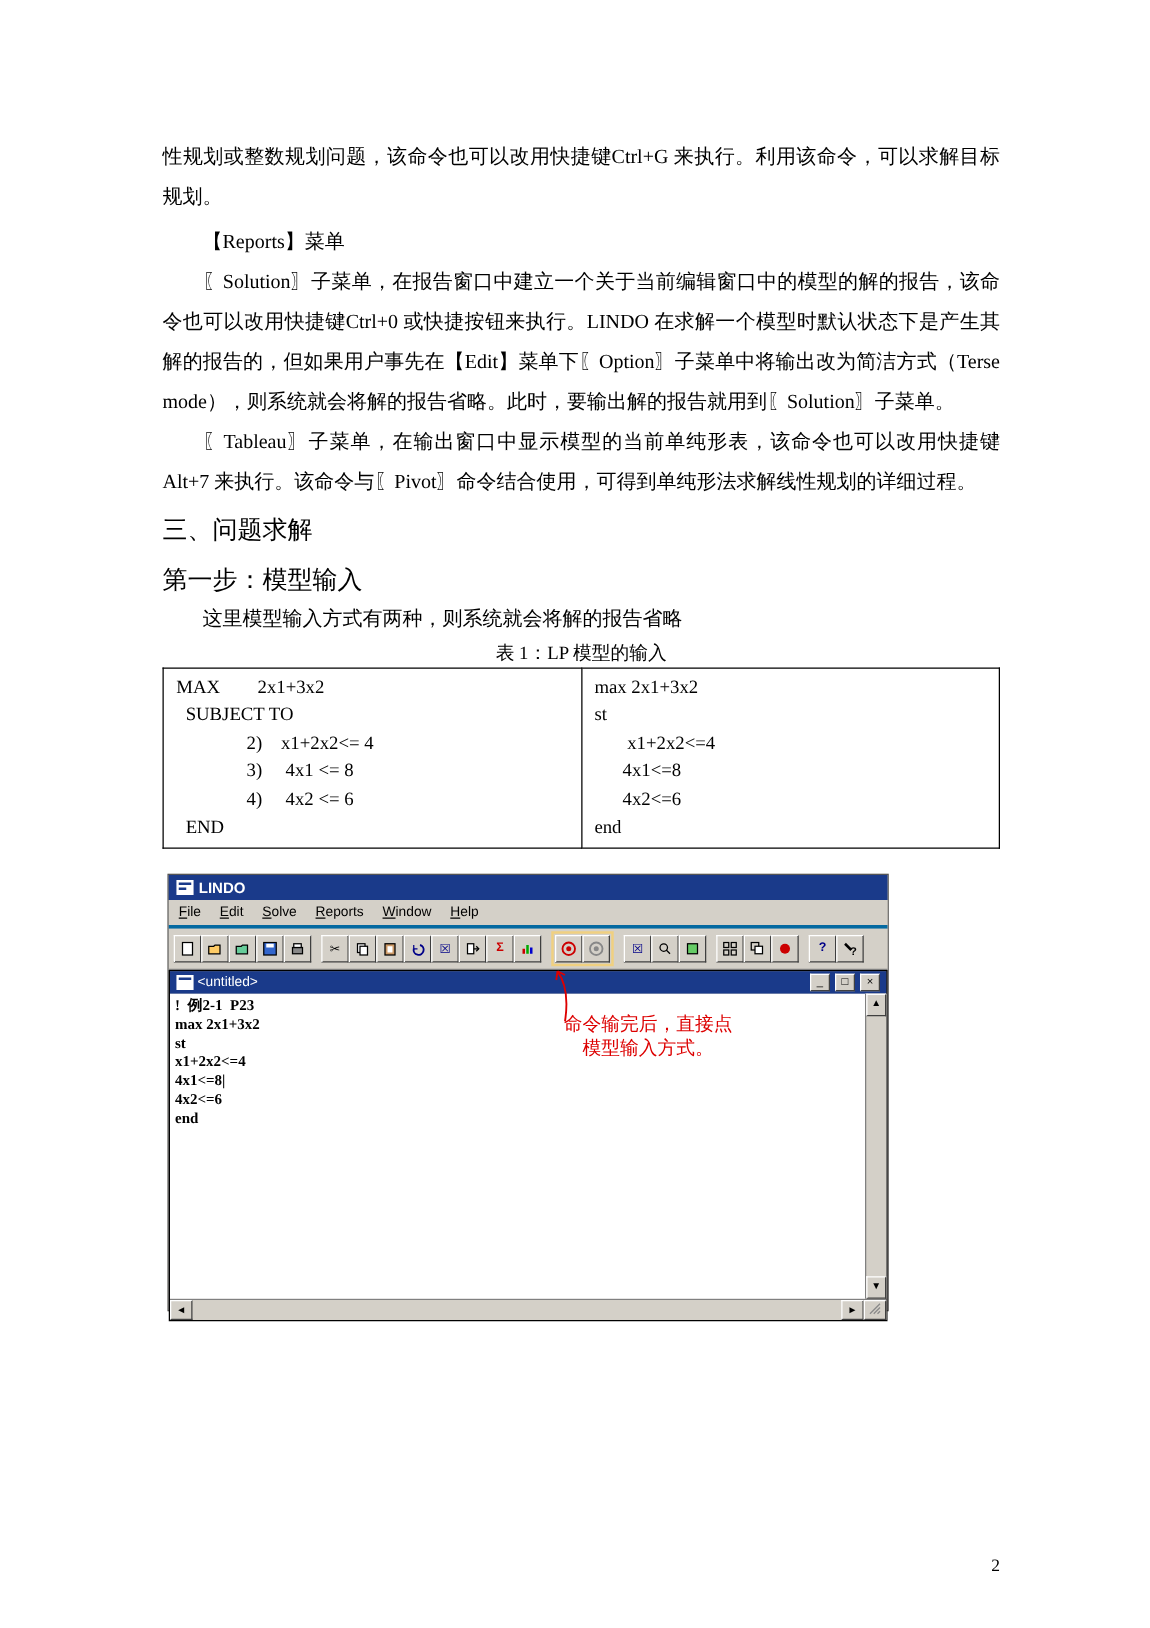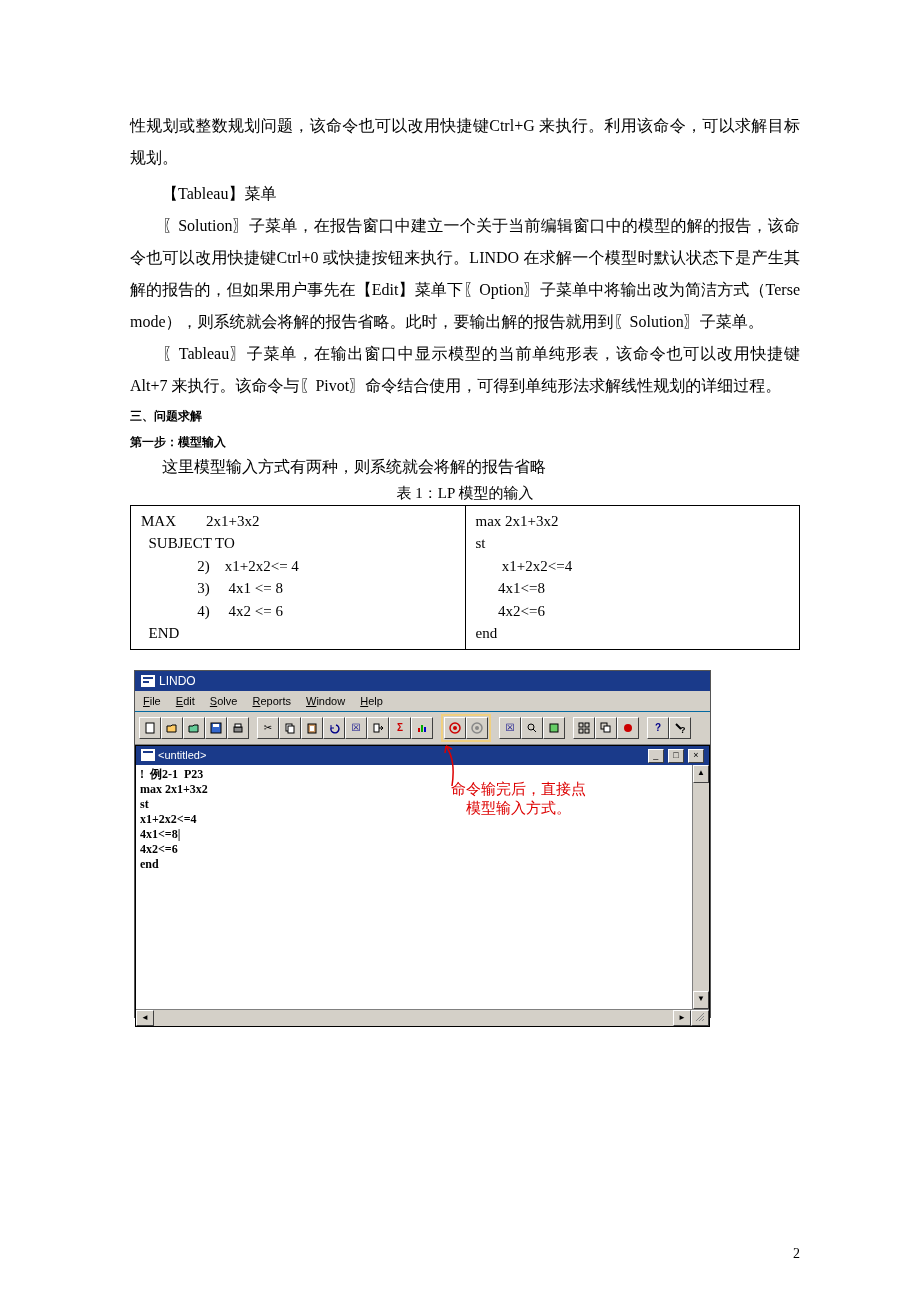--- a/index.html
+++ b/index.html
@@ -1,27 +1,27 @@
 <!DOCTYPE html>
 <html><head>
 <meta charset="utf-8">
 <style>
 body{margin:0;background:#fff;font-family:"SimSun","Songti SC",serif}
 .page{width:920px;min-height:1302px;margin:0 auto;position:relative;padding:110px 120px 58px 130px;box-sizing:border-box;color:#000}
 .para{font-size:16px;line-height:2;text-align:justify}
 .indent{text-indent:2em}
-.h-section{font-size:12px;font-weight:bold;line-height:1.8;margin-top:4px}
+.h-section{font-size:20px;font-weight:normal;line-height:1.8;margin-top:4px}
 .line{font-size:16px;line-height:1.8}
 .table-caption{text-align:center;font-size:15px;margin-top:2px;margin-bottom:2px}
 table.model{border-collapse:collapse;width:100%;margin-bottom:20px}
 table.model td{border:1px solid #000;vertical-align:top;padding:4px 10px;font-family:"Times New Roman","SimSun",serif;font-size:15px;width:50%;line-height:1.5}
 .app{width:575px;margin:14px 0 0 4px;border:1px solid #555;background:#d4d0c8;font-family:Tahoma,Arial,sans-serif;font-size:11px;position:relative}
-.titlebar{background:linear-gradient(#1a3a8a,#1a3a8a);color:#fff;padding:3px 6px;display:flex;align-items:center;font-weight:normal;font-size:12px}
+.titlebar{background:linear-gradient(#1a3a8a,#1a3a8a);color:#fff;padding:3px 6px;display:flex;align-items:center;font-weight:bold;font-size:12px}
 .titlebar svg{margin-right:4px}
-.menubar{background:#d4d0c8;padding:2px 2px;border-bottom:1px solid #0369a1;font-size:11px}
+.menubar{background:#d4d0c8;padding:2px 2px;border-bottom:3px solid #0369a1;font-size:11px}
 .menubar span{padding:2px 6px;display:inline-block}
 .menubar span u{text-decoration:underline}
 .toolbar{background:#d4d0c8;padding:2px 4px;border-bottom:1px solid #808080;display:flex;align-items:center;gap:0}
 .tbgroup{display:flex;margin-right:8px}
 .tbtn{width:20px;height:20px;border:1px solid;border-color:#fff #404040 #404040 #fff;background:#d4d0c8;display:flex;align-items:center;justify-content:center;font-size:10px}
 .highlight-group{border:2px solid #f0d080;padding:1px;margin-right:8px;display:flex}
 .mdi{background:#888;padding:0;height:272px;position:relative}
 .child-win{position:absolute;left:0;top:0;right:0;border:1px solid #000}
 .child-title{background:linear-gradient(#1a3a8a,#1a3a8a);color:#fff;padding:2px 5px;display:flex;align-items:center;justify-content:space-between;font-size:11px}
 .child-title .btns span{display:inline-block;width:14px;height:12px;background:#d4d0c8;border:1px solid;border-color:#fff #404040 #404040 #fff;font-size:9px;text-align:center;line-height:11px;color:#000;margin-left:1px}
@@ -33,21 +33,21 @@
 .scroll-hbtn{width:16px;border:1px solid;border-color:#fff #404040 #404040 #fff;background:#d4d0c8;font-size:8px;text-align:center;line-height:14px}
 .annotation{position:absolute;left:315px;top:34px;color:#d00;font-family:"SimSun",serif;font-size:15px;line-height:1.3;text-align:center;pointer-events:none}
 .arrow{position:absolute;pointer-events:none}
 .pagenum{position:absolute;right:120px;bottom:40px;font-size:14px;font-family:"Times New Roman",serif}
 </style>
 </head>
 <body>
 
 <div class="page">
   <div class="para">性规划或整数规划问题，该命令也可以改用快捷键Ctrl+G 来执行。利用该命令，可以求解目标规划。</div>
-  <div class="para indent" style="margin-top:4px">【Tableau】菜单</div>
+  <div class="para indent" style="margin-top:4px">【Reports】菜单</div>
   <div class="para indent">〖Solution〗子菜单，在报告窗口中建立一个关于当前编辑窗口中的模型的解的报告，该命令也可以改用快捷键Ctrl+0 或快捷按钮来执行。LINDO 在求解一个模型时默认状态下是产生其解的报告的，但如果用户事先在【Edit】菜单下〖Option〗子菜单中将输出改为简洁方式（Terse mode），则系统就会将解的报告省略。此时，要输出解的报告就用到〖Solution〗子菜单。</div>
   <div class="para indent">〖Tableau〗子菜单，在输出窗口中显示模型的当前单纯形表，该命令也可以改用快捷键Alt+7 来执行。该命令与〖Pivot〗命令结合使用，可得到单纯形法求解线性规划的详细过程。</div>
 
   <div class="h-section">三、问题求解</div>
   <div class="h-section">第一步：模型输入</div>
   <div class="line" style="text-indent:2em">这里模型输入方式有两种，则系统就会将解的报告省略</div>
   <div class="table-caption">表 1：LP 模型的输入</div>
 
   <table class="model">
     <tbody>

